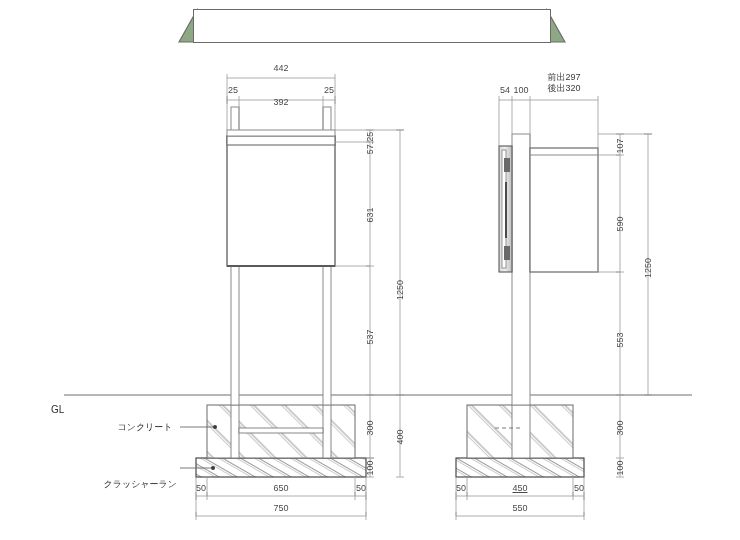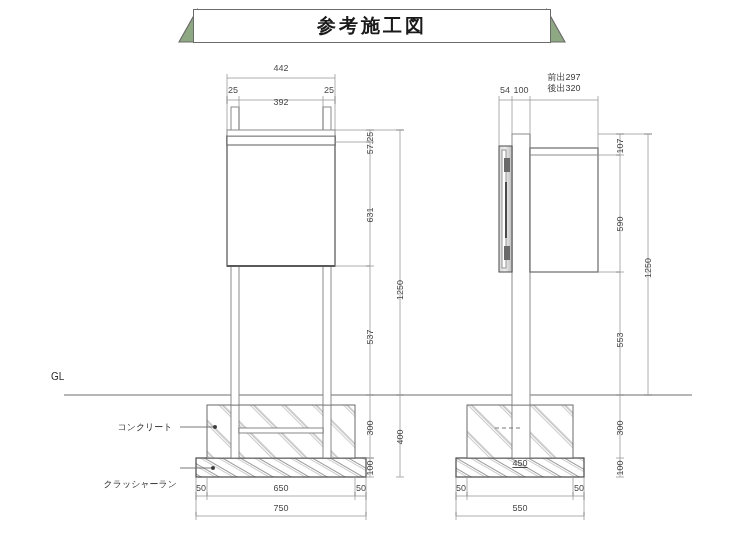--- a/index.html
+++ b/index.html
@@ -279,23 +279,22 @@
 
       <line x1="180" y1="427" x2="215" y2="427"></line>
       <circle cx="215" cy="427" r="2" fill="#3a3a3a" stroke="none"></circle>
 
       <line x1="180" y1="468" x2="213" y2="468"></line>
       <circle cx="213" cy="468" r="2" fill="#3a3a3a" stroke="none"></circle>
     </g>
   </svg>
 
   <div class="banner-box"></div>
-  <div class="banner-title">参考施工図</div>
-
-  <div class="gl-label" style="left:51px;top:376px;">GL</div>
+
+  <div class="gl-label" style="left:51px;top:409px;">GL</div>
 
   <div class="leadlabel" style="left:113px;top:427px;width:64px;text-align:center;">コンクリート</div>
   <div class="leadlabel" style="left:103px;top:484px;width:74px;">クラッシャーラン</div>
 
   <div class="dim c" style="left:281px;top:64px;">442</div>
   <div class="dim c" style="left:233px;top:86px;">25</div>
   <div class="dim c" style="left:281px;top:86px;margin-top:12px;">392</div>
   <div class="dim c" style="left:329px;top:86px;">25</div>
 
   <div class="vdim" style="left:370px;top:143px;">57.25</div>
@@ -319,17 +318,17 @@
   </div>
 
   <div class="vdim" style="left:620px;top:146px;">107</div>
   <div class="vdim" style="left:620px;top:224px;">590</div>
   <div class="vdim" style="left:620px;top:340px;">553</div>
   <div class="vdim" style="left:648px;top:268px;">1250</div>
   <div class="vdim" style="left:620px;top:428px;">300</div>
   <div class="vdim" style="left:620px;top:468px;">100</div>
 
   <div class="dim c" style="left:461px;top:484px;">50</div>
-  <div class="dim c" style="left:520px;top:459px;text-decoration:underline;">450</div>
+  <div class="dim c" style="left:520px;top:484px;text-decoration:underline;">450</div>
   <div class="dim c" style="left:579px;top:484px;">50</div>
   <div class="dim c" style="left:520px;top:504px;">550</div>
 
 </div>
 
 </body></html>

